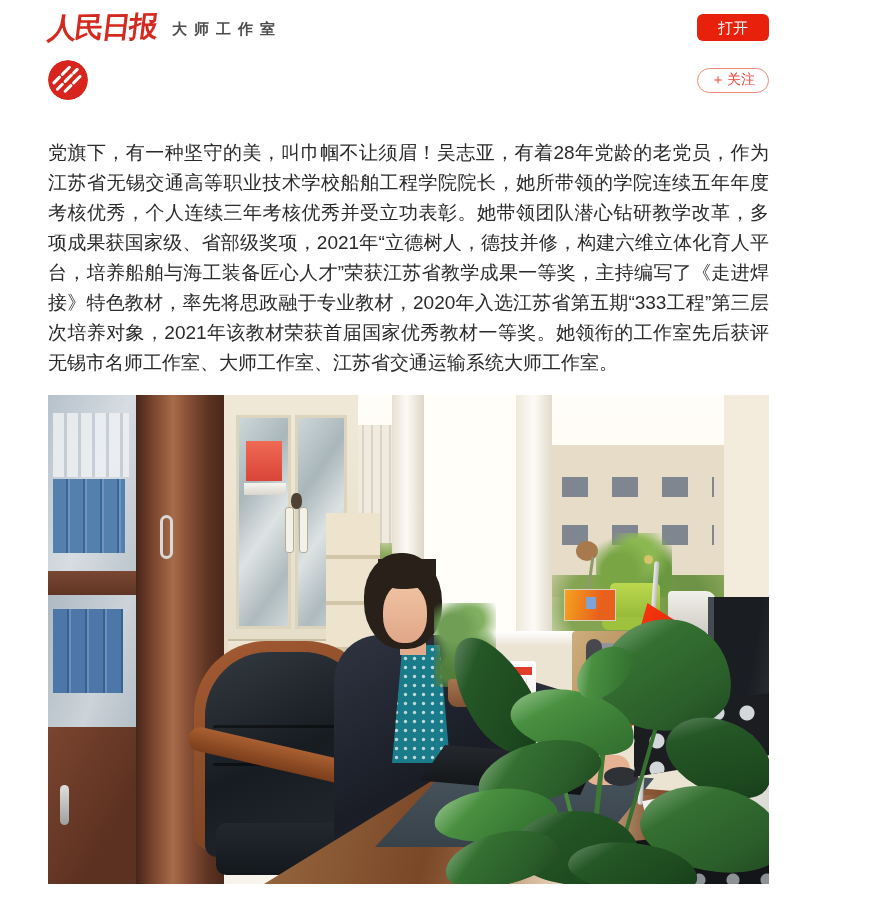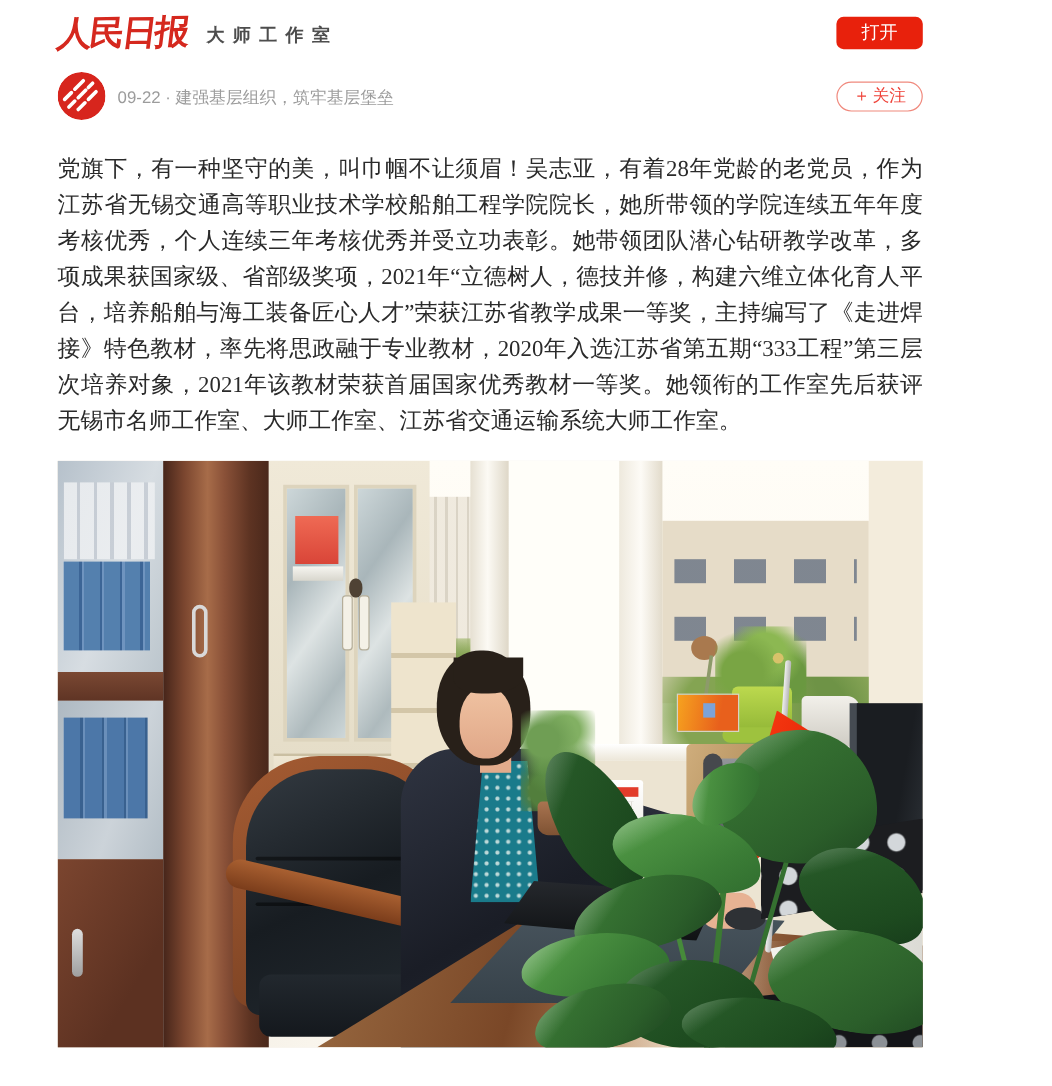--- a/index.html
+++ b/index.html
@@ -22,21 +22,21 @@
   .author-row { display:flex; align-items:center; margin-top:17px; height:42px; }
   .avatar { width:40px; height:40px; border-radius:50%; overflow:hidden; flex:0 0 40px; }
   .author-info { margin-left:10px; }
   .author-name { font-size:17px; font-weight:bold; color:#222; line-height:20px; }
   .author-meta { font-size:14px; color:#9c9c9c; margin-top:4px; }
   .follow-btn { margin-left:auto; display:flex; align-items:center; gap:2px;
     border:1px solid #f0897d; color:#ef4238; background:#fff; font-size:14px;
     border-radius:14px; padding:3px 13px 4px; height:25px; cursor:pointer; }
 
   
-  .body-text { margin-top:26px; font-size:19px; line-height:30px; color:#2a2a2a; text-align:justify;font-family:Liberation Serif, serif; }
+  .body-text { margin-top:37px; font-size:19px; line-height:30px; color:#2a2a2a; text-align:justify; }
 
   
   .photo { position:relative; margin-top:17px; width:721px; height:489px; overflow:hidden; background:#f4efe6; }
   .photo div { position:absolute; }
   .ph-bg { inset:0; background:linear-gradient(105deg,#d8d2cc 0%,#efe9e0 18%,#f9f5ec 40%,#fffefb 62%,#f3ecdf 100%); }
   .ph-window { left:256px; top:0; width:465px; height:248px; background:linear-gradient(180deg,#fffdf7 0%,#fdfaf2 70%,#f4eee0 100%); }
   .ph-bldg-left { left:262px; top:30px; width:88px; height:150px; opacity:.9;
     background:repeating-linear-gradient(90deg,#eee8dc 0 7px,#d6cfc0 7px 9px); }
   .ph-trees-left { left:258px; top:148px; width:104px; height:92px;
     background:radial-gradient(circle at 25% 45%,#90aa5c 0 30%,transparent 60%),radial-gradient(circle at 60% 55%,#77984a 0 35%,transparent 65%),radial-gradient(circle at 85% 45%,#9cb468 0 30%,transparent 60%); }
@@ -207,21 +207,20 @@
             <line x1="20" y1="12" x2="30" y2="12"></line>
           <line x1="6" y1="19" x2="13" y2="19"></line>
             <line x1="17" y1="19" x2="26" y2="19"></line>
             <line x1="29" y1="19" x2="34" y2="19"></line>
           <line x1="10" y1="26" x2="18" y2="26"></line>
             <line x1="22" y1="26" x2="31" y2="26"></line>
         </g>
       </svg>
     </div>
     <div class="author-info">
-      <div class="author-meta">09-22 · 建强基层组织，筑牢基层堡垒</div>
     </div>
     <button class="follow-btn">
       <span>＋</span>
       <span>关注</span>
     </button>
   </div>
 
   <p class="body-text">党旗下，有一种坚守的美，叫巾帼不让须眉！吴志亚，有着28年党龄的老党员，作为江苏省无锡交通高等职业技术学校船舶工程学院院长，她所带领的学院连续五年年度考核优秀，个人连续三年考核优秀并受立功表彰。她带领团队潜心钻研教学改革，多项成果获国家级、省部级奖项，2021年“立德树人，德技并修，构建六维立体化育人平台，培养船舶与海工装备匠心人才”荣获江苏省教学成果一等奖，主持编写了《走进焊接》特色教材，率先将思政融于专业教材，2020年入选江苏省第五期“333工程”第三层次培养对象，2021年该教材荣获首届国家优秀教材一等奖。她领衔的工作室先后获评无锡市名师工作室、大师工作室、江苏省交通运输系统大师工作室。</p>
 
   <div class="photo" aria-label="吴志亚坐在办公室办公桌前，身旁有木质书柜、文件柜、窗户、座机电话、台历、小红旗和绿植">

